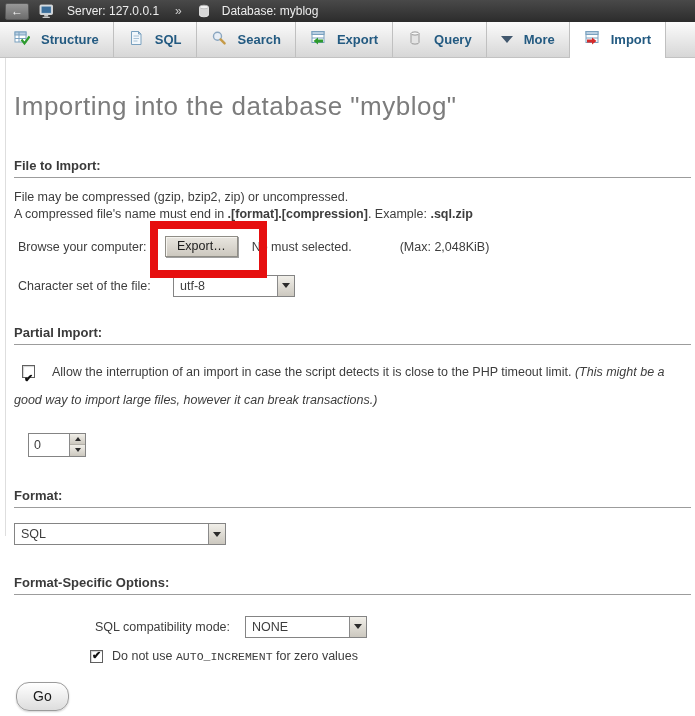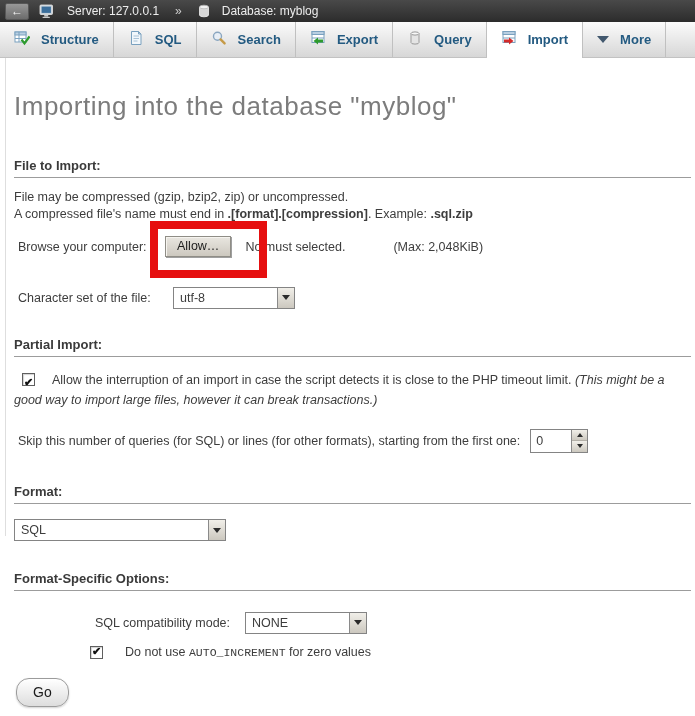--- a/index.html
+++ b/index.html
@@ -63,21 +63,21 @@
   .mt-h4 { margin-top:30px; }
 
   .para { margin:11px 18px 0 14px; line-height:17px; }
   .b { font-weight:bold; }
   .it { font-style:italic; }
   .mono { font-family:"Liberation Mono","DejaVu Sans Mono",monospace; font-size:11.5px; }
 
   .row { display:flex; align-items:center; }
   .browse-row { margin:12px 0 0 18px; height:23px; }
   .browse-row .lbl { width:147px; }
-  .charset-row { margin:28px 0 0 18px; height:23px; }
+  .charset-row { margin:16px 0 0 18px; height:23px; }
   .charset-row .lbl { width:155px; }
   .nofile { margin-left:14px; }
   .maxsize { margin-left:48px; }
 
   .win-btn {
     display:inline-block; padding:2px 11px 3px; cursor:pointer;
     background:linear-gradient(#e9e6e0,#ccc8bf); color:#1c1c1c;
     border:1px solid #8f8d86; box-shadow:inset 1px 1px 0 #f6f4ef, 1px 1px 0 #9f9f9f;
     font-size:12.5px;
   }
@@ -120,28 +120,28 @@
   .checkbox {
     display:inline-block; width:13px; height:13px; background:#fff;
     border:1px solid #5f5f5f; position:relative; vertical-align:-2px;
     box-shadow:inset 1px 1px 1px rgba(0,0,0,0.18); cursor:pointer; flex:none;
   }
   .checkbox.checked::after {
     content:"\2714"; position:absolute; top:-2px; left:1px;
     font-size:11px; font-weight:bold; color:#101010;
   }
 
-  .allow-row { margin:13px 18px 18px 14px; line-height:20px; }
+  .allow-row { margin:13px 18px 18px 14px; line-height:28px; }
   .allow-row .checkbox { margin:0 17px 0 8px; }
   .skip-row { margin:9px 0 0 18px; height:25px; white-space:nowrap; }
 
   .format-row { margin:15px 0 0 14px; }
   .compat-row { margin:19px 0 0 95px; height:25px; }
   .compat-row .lbl { width:150px; }
-  .autoinc-row { margin:10px 0 0 90px; display:flex; align-items:center; gap:22px; }
+  .autoinc-row { margin:10px 0 0 90px; display:flex; align-items:center; gap:9px; }
 
   .go-btn {
     display:inline-block; margin:19px 0 0 16px; padding:5px 16px 6px;
     background:linear-gradient(#ffffff,#dddddd); border:1px solid #9b9b9b;
     border-radius:13px; font-size:14px; color:#1a1a1a; cursor:pointer;
     box-shadow:0 1px 2px rgba(0,0,0,0.18);
   }
 
   
   .red-box {
@@ -226,54 +226,54 @@
   </div>
   <div class="tab">
     <span>
       <svg width="16" height="16" viewBox="0 0 16 16">
         <path d="M4 3.5 v9 a4 1.6 0 0 0 8 0 v-9" fill="#e4e4e4" stroke="#9a9a9a"></path>
         <ellipse cx="8" cy="3.5" rx="4" ry="1.6" fill="#f7f7f7" stroke="#9a9a9a"></ellipse>
       </svg>
     </span>
     <span>Query</span>
   </div>
+  <div class="tab">
+    <span class="chevron-down"></span>
+    <span>More</span>
+  </div>
   <div class="tab active">
     <span>
       <svg width="16" height="16" viewBox="0 0 16 16">
         <rect x="2" y="1.5" width="12" height="11" fill="#fff" stroke="#7aa1bf"></rect>
         <rect x="2" y="1.5" width="12" height="3" fill="#b9cfe2" stroke="#7aa1bf"></rect>
         <line x1="2" y1="8" x2="14" y2="8" stroke="#7aa1bf"></line>
         <path d="M3 9.5 v3 h5 v2 l4.5 -3.5 -4.5 -3.5 v2 z" fill="#d42a2a"></path>
       </svg>
     </span>
     <span>Import</span>
   </div>
-  <div class="tab">
-    <span class="chevron-down"></span>
-    <span>More</span>
-  </div>
   <div class="filler"></div>
 </div>
 
 <div class="left-line"></div>
 
 
 <h1 class="page-title">Importing into the database "myblog"</h1>
 
 
 <div class="section-heading mt-h1">File to Import:</div>
 
 <div class="para">
   <span>File may be compressed (gzip, bzip2, zip) or uncompressed.</span><br>
   <span>A compressed file's name must end in </span><span class="b">.[format].[compression]</span><span>. Example: </span><span class="b">.sql.zip</span>
 </div>
 
 <div class="row browse-row">
   <span class="lbl">Browse your computer:</span>
-  <span class="win-btn">Allow…</span>
+  <span class="win-btn">Export…</span>
   <span class="nofile">No must selected.</span>
   <span class="maxsize">(Max: 2,048KiB)</span>
 </div>
 
 <div class="row charset-row">
   <span class="lbl">Character set of the file:</span>
   <span class="pma-select w-charset">
     <span class="val">utf-8</span>
     <span class="arrow">
         <span class="tri-down"></span>
@@ -282,21 +282,20 @@
 </div>
 
 
 <div class="section-heading mt-h2">Partial Import:</div>
 
 <div class="allow-row">
   <span class="checkbox checked"></span><span>Allow the interruption of an import in case the script detects it is close to the PHP timeout limit. </span><span class="it">(This might be a good way to import large files, however it can break transactions.)</span>
 </div>
 
 <div class="row skip-row">
-  <span>Skip this number of queries (for SQL) or lines (for other formats), starting from the first one:</span>
   <span class="spin">
     <span class="val">0</span>
     <span class="btns">
       <div class="up">
           <span class="tri-up-s"></span>
         </div>
       <div>
           <span class="tri-down-s"></span>
         </div>
     </span>

